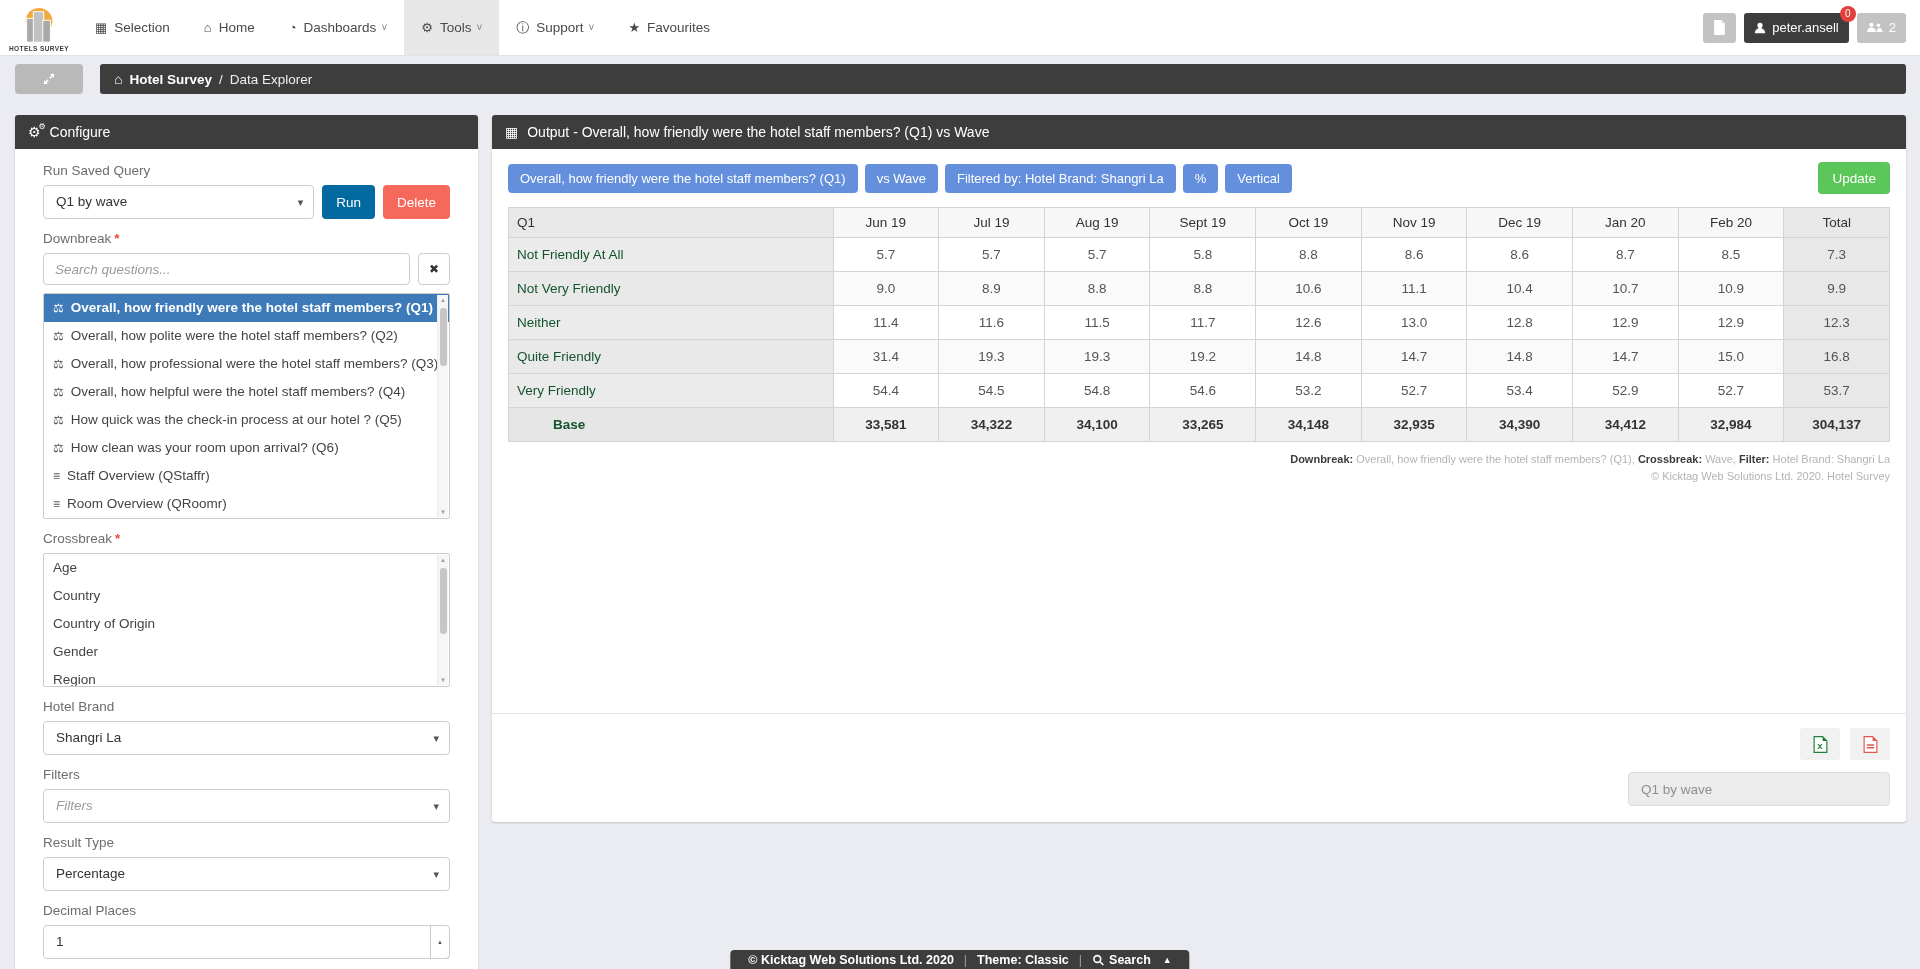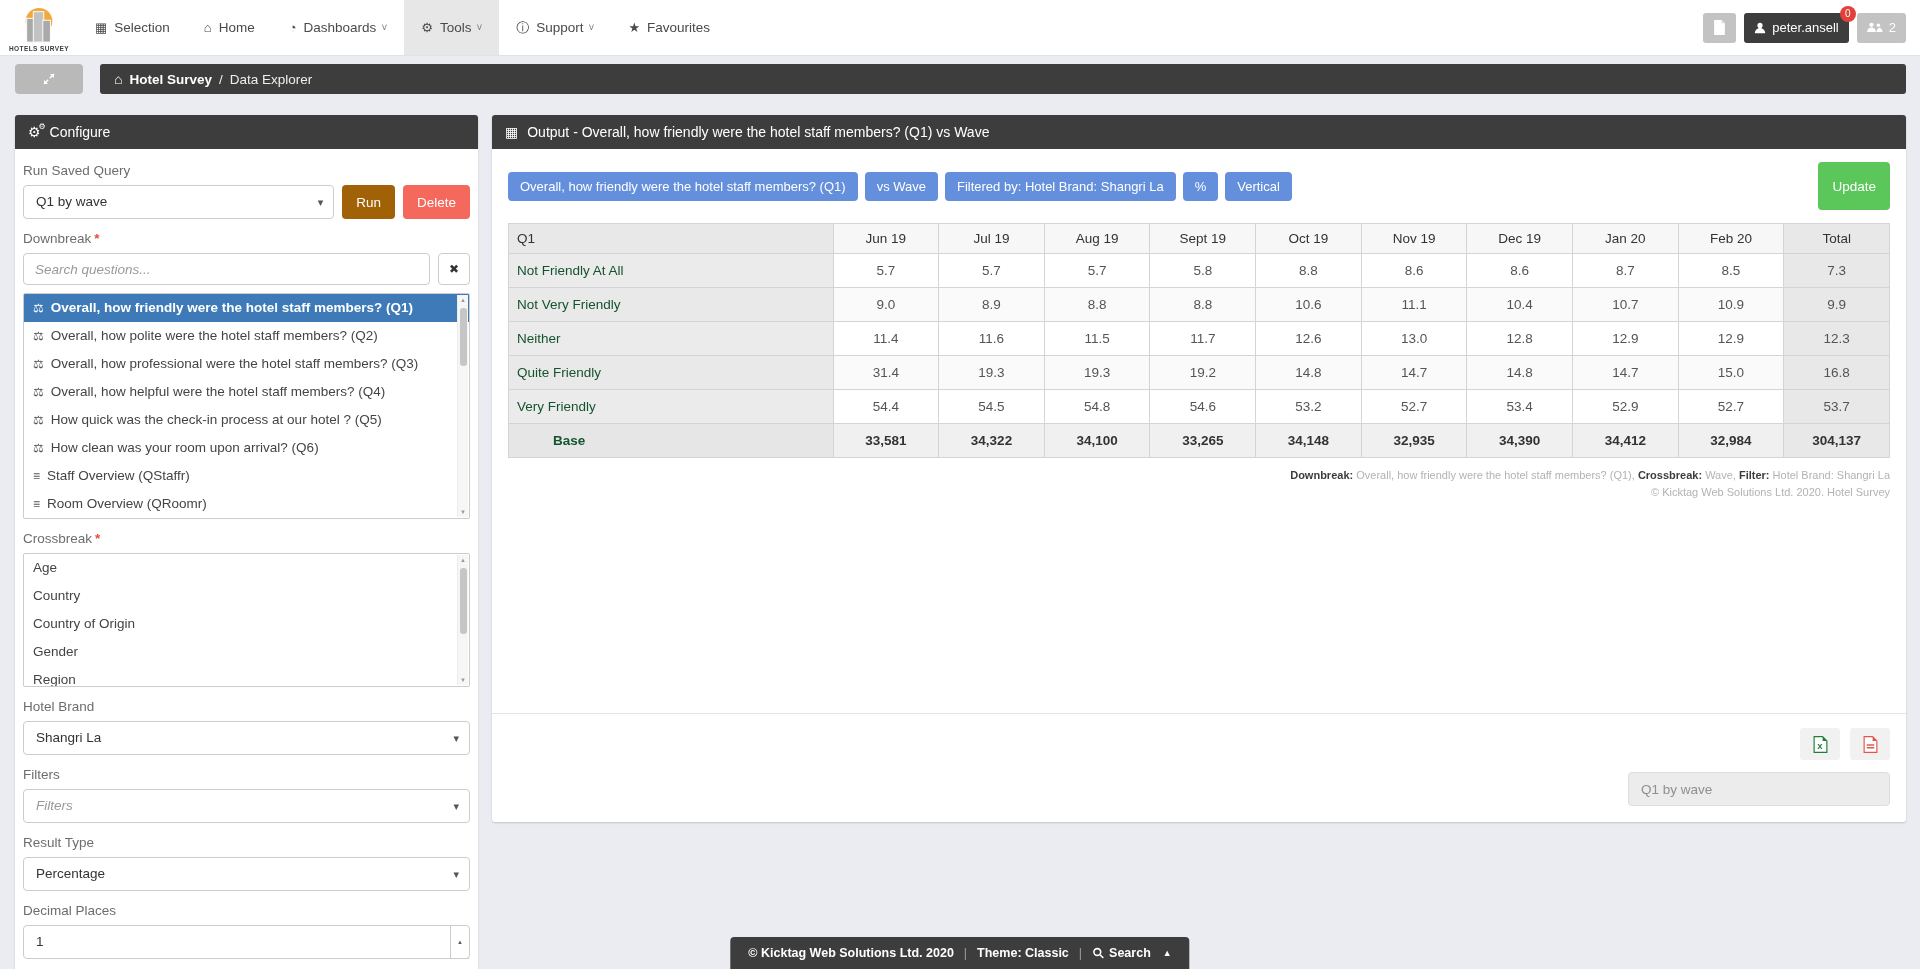--- a/index.html
+++ b/index.html
@@ -29,34 +29,34 @@
   .crumb-strong { font-weight:bold; }
   .crumb-light { color:#eee; }
 
   
   .panel { position:absolute; background:#fff; border-radius:3px; box-shadow:0 1px 2px rgba(0,0,0,.18); }
   .panel-head { background:#3d3d3d; color:#fff; height:34px; display:flex; align-items:center; gap:9px; padding:0 13px; font-size:14px; border-radius:3px 3px 0 0; }
   .gears { font-size:14px; position:relative; }
   .gears::after { content:"\2699"; font-size:8px; position:absolute; right:-5px; top:-2px; }
 
   .cfg { left:15px; top:115px; width:463px; height:905px; }
-  .cfg-body { padding:10px 8px; }
+  .cfg-body { padding:10px 28px; }
   .cfg-label { font-size:13.5px; color:#6d6d6d; margin:12px 0 7px; }
   .cfg-label:first-child { margin-top:4px; }
   .req { color:#e74c3c; font-weight:bold; margin-left:3px; }
 
   .row { display:flex; gap:8px; align-items:center; }
   .selectbox { position:relative; flex:1; height:34px; border:1px solid #ccc; border-radius:4px; background:#fff; font-size:13.5px; color:#333; line-height:32px; padding:0 26px 0 12px; cursor:pointer; white-space:nowrap; overflow:hidden; }
   .selectbox .caret { position:absolute; right:10px; top:0; line-height:32px; color:#555; font-size:11px; }
   .caret::after { content:"\25BE"; }
   .ph { color:#999; font-style:italic; }
   .btn { border:none; border-radius:4px; color:#fff; font-size:13.5px; height:34px; padding:0 14px; cursor:pointer; }
-  .btn-run { background:#a16207; }
+  .btn-run { background:#0369a1; }
   .btn-del { background:#f4695c; }
-  .btn-update { background:#5bc75a; height:48px; margin-left:auto; }
+  .btn-update { background:#5bc75a; height:32px; margin-left:auto; }
 
   .search-input { flex:1; height:32px; border:1px solid #ccc; border-radius:4px; font-size:13.5px; padding:0 11px; color:#444; font-family:inherit; }
   .search-input::placeholder { color:#9a9a9a; font-style:italic; }
   .clear-btn { width:32px; height:32px; border:1px solid #ccc; border-radius:4px; background:#fff; font-size:12px; color:#333; cursor:pointer; }
 
   .listbox { position:relative; border:1px solid #ccc; border-radius:2px; margin-top:8px; overflow:hidden; background:#fff; }
   .listbox.qs { height:226px; }
   .listbox.cbk { height:134px; margin-top:0; }
   .l-item { height:28px; line-height:28px; font-size:13.5px; color:#444; padding:0 9px; display:flex; align-items:center; gap:7px; cursor:pointer; white-space:nowrap; overflow:hidden; }
   .l-item .li-icon { font-size:12px; color:#555; flex:0 0 auto; }
@@ -93,21 +93,21 @@
   .footnote { text-align:right; margin-top:9px; font-size:11px; color:#b3b3b3; line-height:1.55; }
   .fn-b { color:#3c3c3c; font-weight:bold;margin-top:30px; }
   .out-spacer { flex:1; }
   .out-divider { border-top:1px solid #e4e4e4; margin:0 -16px; }
   .export-row { display:flex; justify-content:flex-end; gap:10px; padding:14px 0 12px; }
   .icon-btn { width:40px; height:32px; background:#f1f1f1; border:none; border-radius:3px; display:flex; align-items:center; justify-content:center; cursor:pointer; }
   .qname-row { display:flex; justify-content:flex-end; }
   .qname-input { width:262px; height:34px; background:#ececec; border:1px solid #ddd; border-radius:4px; font-size:13.5px; color:#8f8f8f; padding:0 12px; font-family:inherit; }
 
   
-  .page-footer { position:absolute; bottom:0; left:50%; transform:translateX(-50%); height:32px; background:#3d3d3d; border-radius:4px 4px 0 0; color:#fff; display:flex; align-items:center; gap:10px; padding:0 18px; font-size:12.5px; font-weight:bold; white-space:nowrap; }
+  .page-footer { position:absolute; bottom:0; left:50%; transform:translateX(-50%); height:19px; background:#3d3d3d; border-radius:4px 4px 0 0; color:#fff; display:flex; align-items:center; gap:10px; padding:0 18px; font-size:12.5px; font-weight:bold; white-space:nowrap; }
   .pf-sep { color:#9c9c9c; font-weight:normal; }
   .pf-search { display:flex; align-items:center; gap:5px; cursor:pointer; }
   .pf-chev { font-size:9px; cursor:pointer; margin-left:2px; }
 </style>
 </head>
 <body>
 
 <div class="navbar">
   <div class="logo">
     <svg width="50" height="38" viewBox="0 0 52 40">

